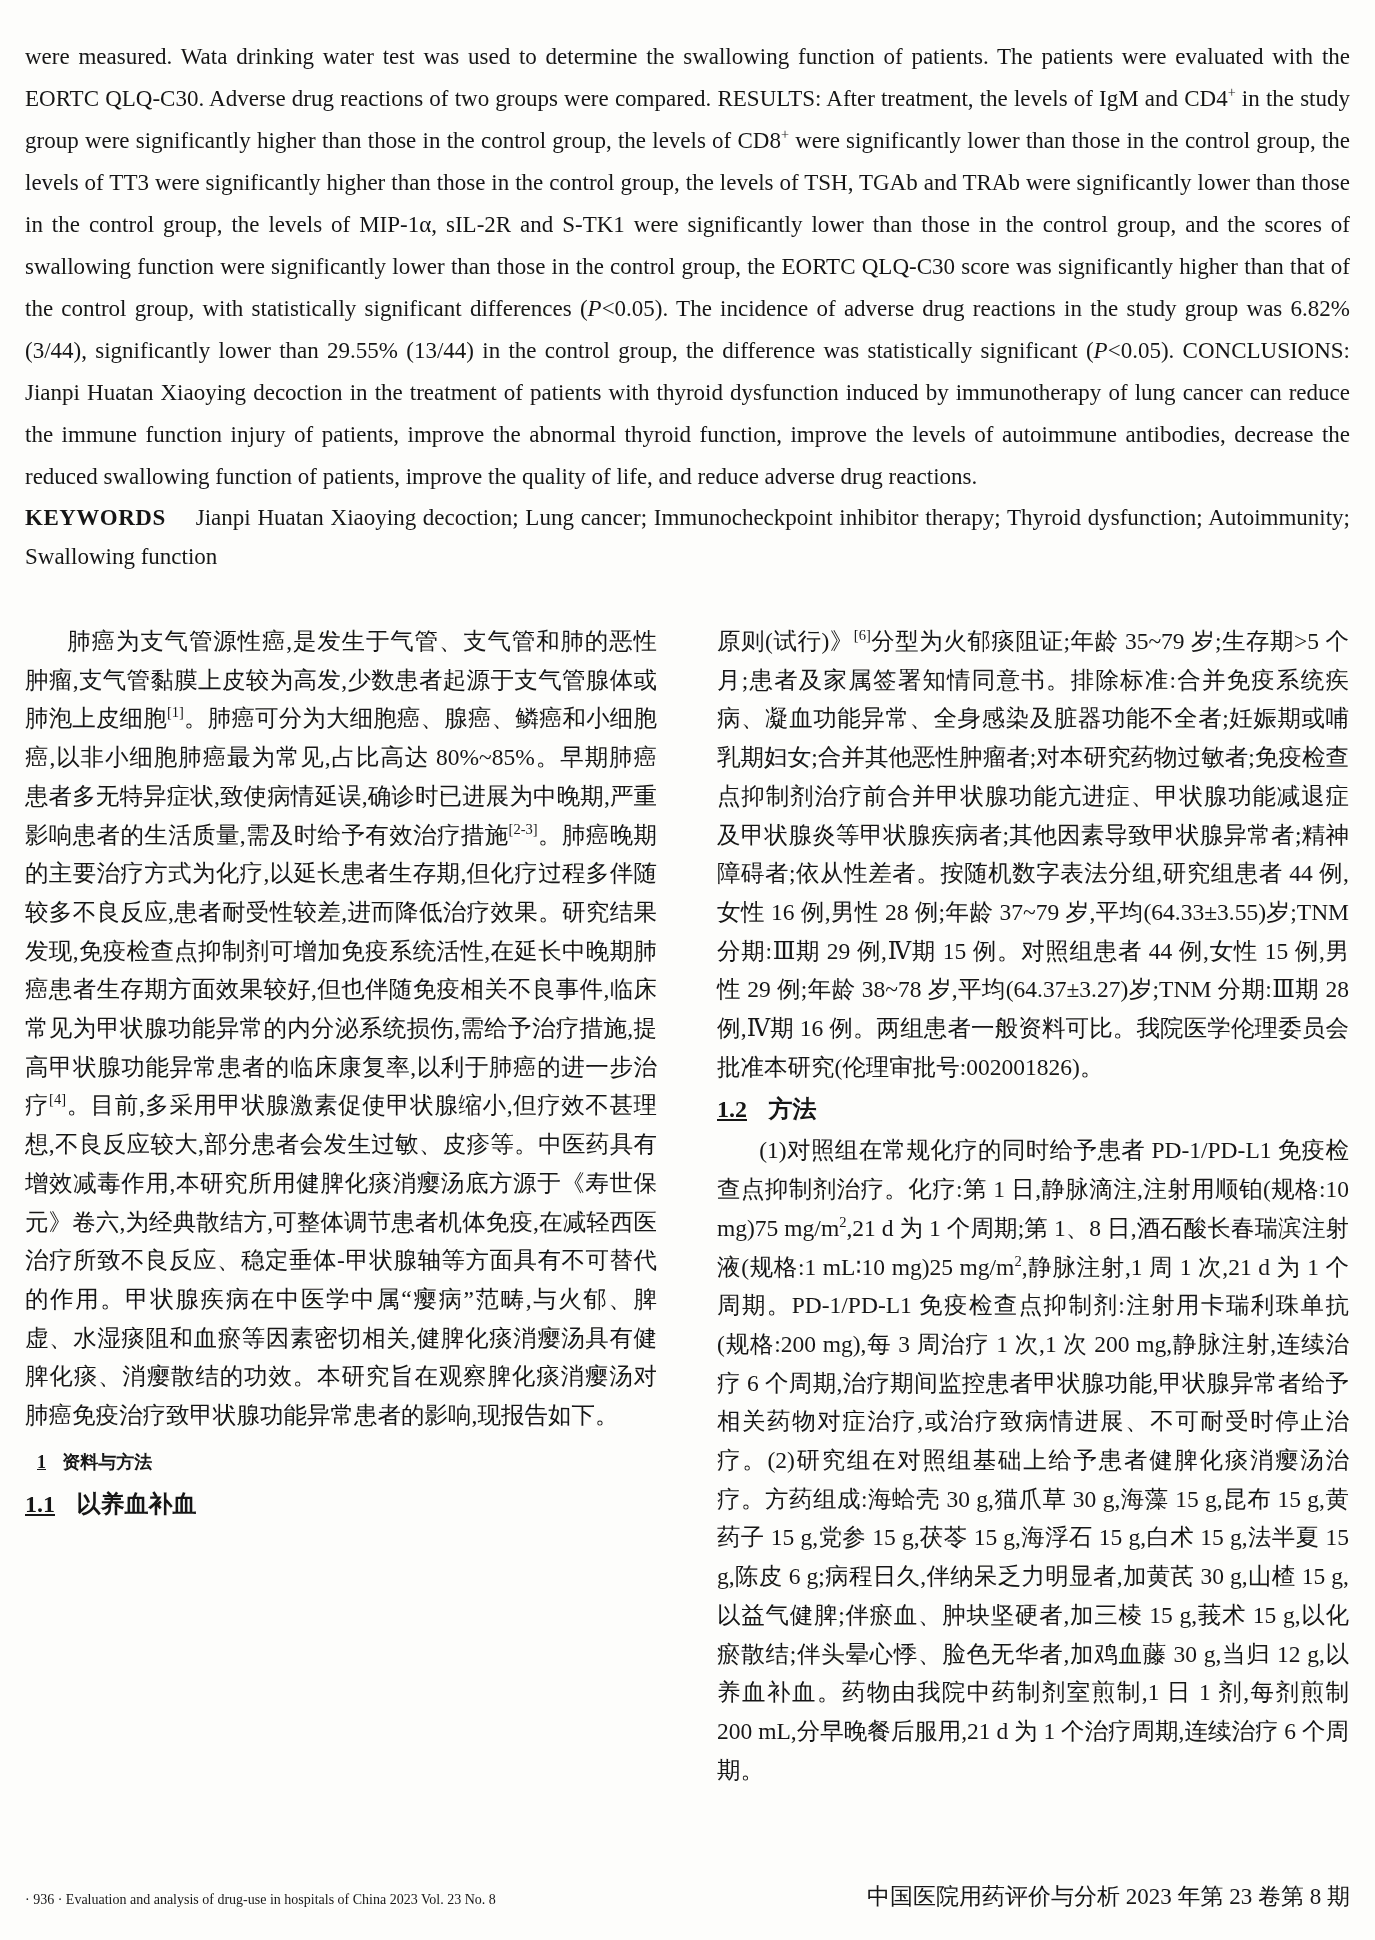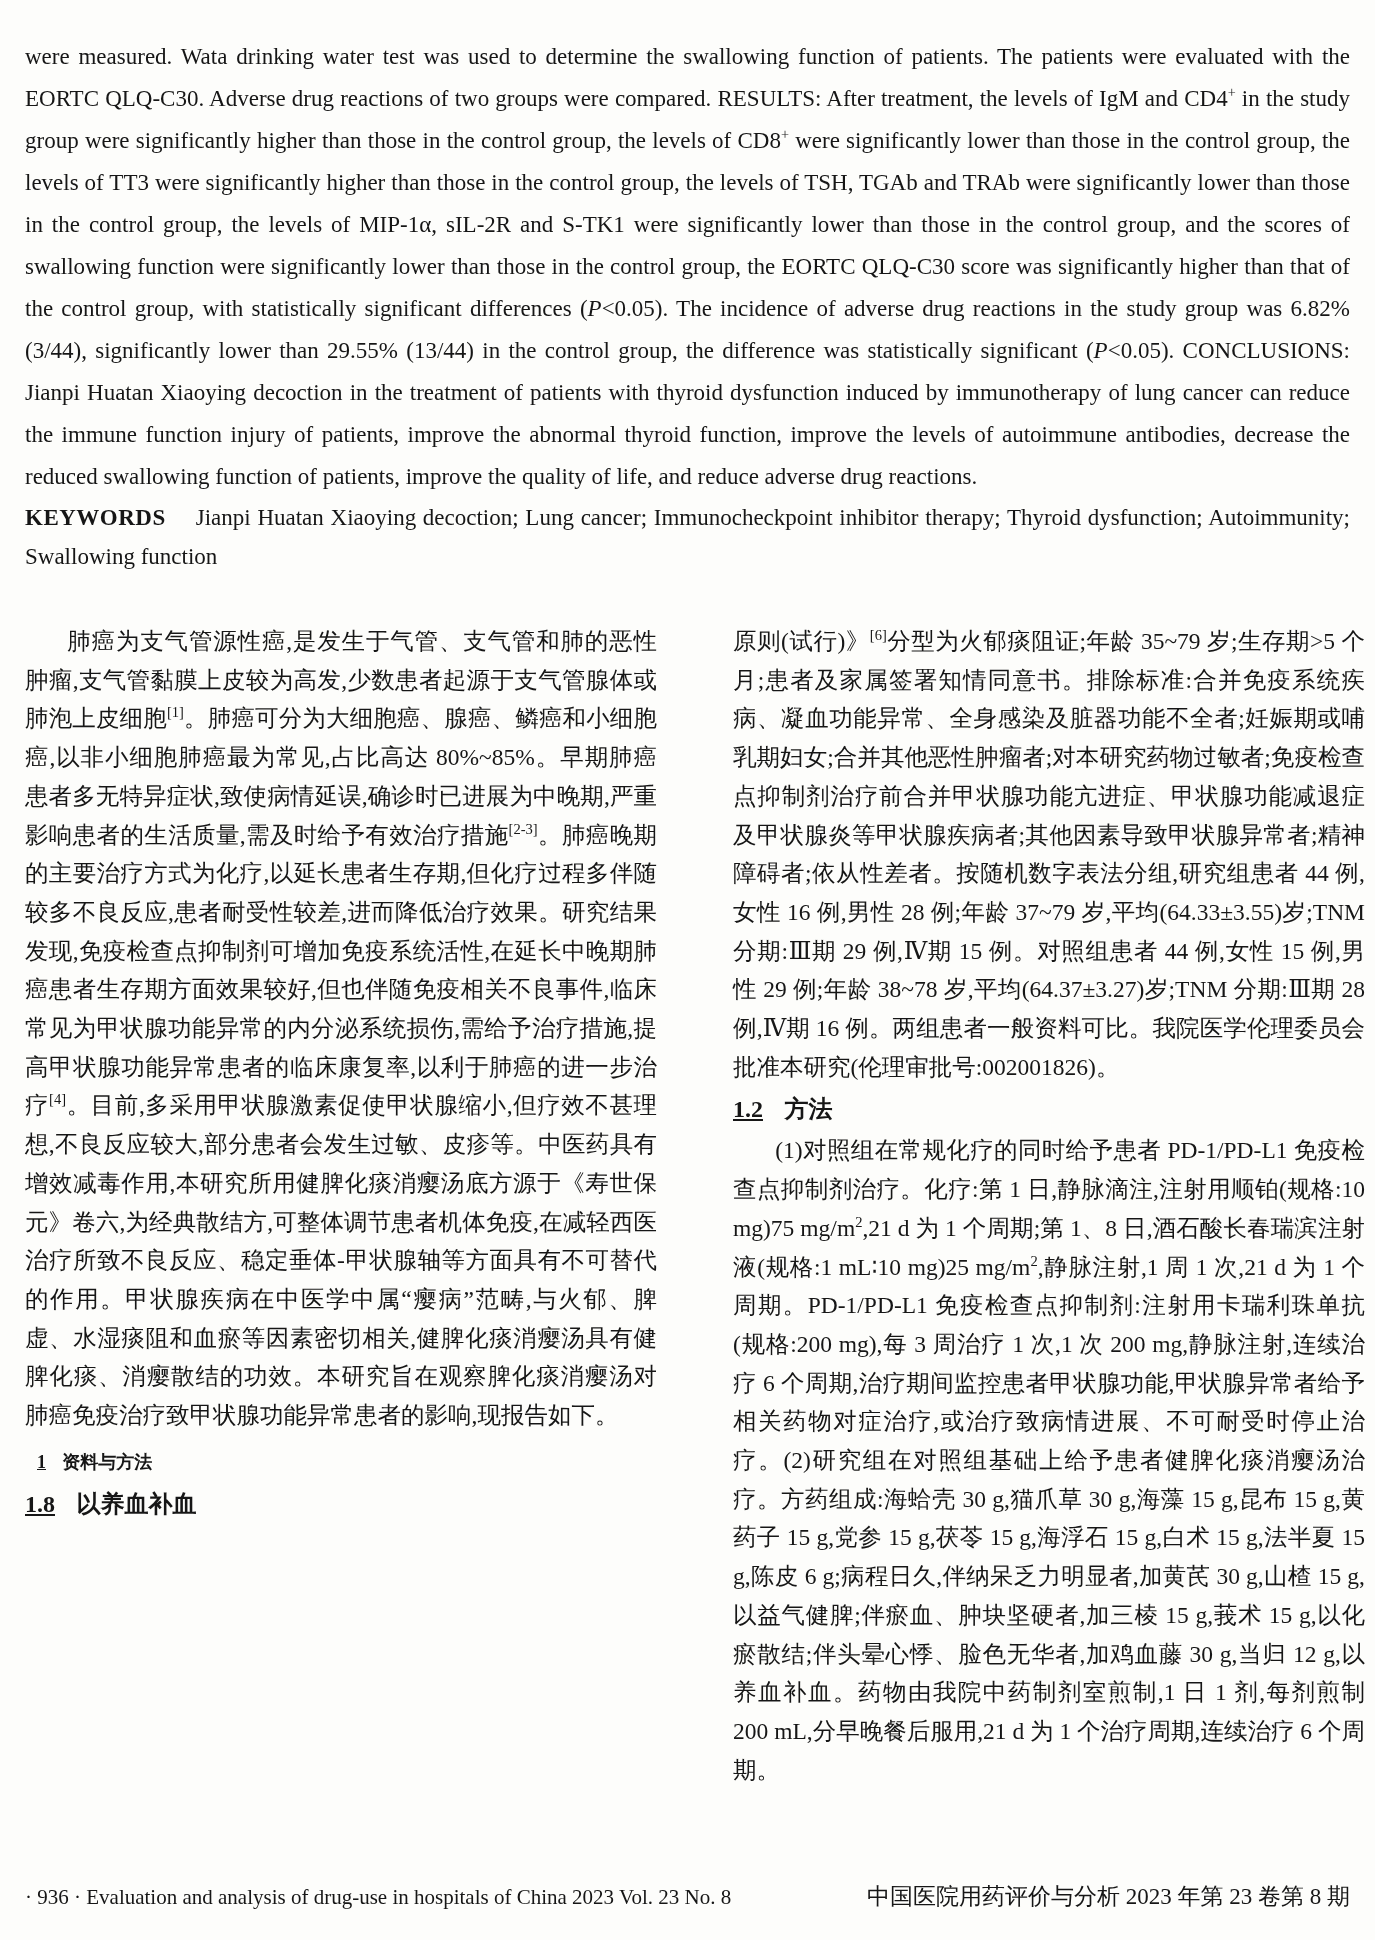--- a/index.html
+++ b/index.html
@@ -30,21 +30,21 @@
     text-align: justify;
     margin-top: 0;
   }
   .kw-label {
     font-weight: bold;
     margin-right: 30px;
     letter-spacing: 0.5px;
   }
   .columns {
     display: flex;
-    gap: 76px;
+    gap: 60px;
     margin-top: 46px;
   }
   .col {
     width: 632px;
     flex: 0 0 632px;
   }
   .cn {
     font-size: 23.5px;
     line-height: 38.7px;
     text-align: justify;
@@ -80,21 +80,21 @@
   .footer {
     position: absolute;
     left: 25px;
     right: 25px;
     bottom: 28px;
     display: flex;
     justify-content: space-between;
     align-items: baseline;
   }
   .f-left {
-    font-size: 21px;
+    font-size: 14px;
     font-family: "Liberation Serif", serif;
   }
   .f-right {
     font-size: 23px;
     font-family: "Liberation Serif", serif;
   }
 </style>
 </head>
 <body>
 
@@ -106,21 +106,21 @@
     <span class="kw-label">KEYWORDS</span><span>Jianpi Huatan Xiaoying decoction; Lung cancer; Immunocheckpoint inhibitor therapy; Thyroid dysfunction; Autoimmunity; Swallowing function</span>
   </div>
 
   <div class="columns">
 
     <div class="col">
       <p class="cn indent">肺癌为支气管源性癌,是发生于气管、支气管和肺的恶性肿瘤,支气管黏膜上皮较为高发,少数患者起源于支气管腺体或肺泡上皮细胞<sup>[1]</sup>。肺癌可分为大细胞癌、腺癌、鳞癌和小细胞癌,以非小细胞肺癌最为常见,占比高达 80%~85%。早期肺癌患者多无特异症状,致使病情延误,确诊时已进展为中晚期,严重影响患者的生活质量,需及时给予有效治疗措施<sup>[2-3]</sup>。肺癌晚期的主要治疗方式为化疗,以延长患者生存期,但化疗过程多伴随较多不良反应,患者耐受性较差,进而降低治疗效果。研究结果发现,免疫检查点抑制剂可增加免疫系统活性,在延长中晚期肺癌患者生存期方面效果较好,但也伴随免疫相关不良事件,临床常见为甲状腺功能异常的内分泌系统损伤,需给予治疗措施,提高甲状腺功能异常患者的临床康复率,以利于肺癌的进一步治疗<sup>[4]</sup>。目前,多采用甲状腺激素促使甲状腺缩小,但疗效不甚理想,不良反应较大,部分患者会发生过敏、皮疹等。中医药具有增效减毒作用,本研究所用健脾化痰消瘿汤底方源于《寿世保元》卷六,为经典散结方,可整体调节患者机体免疫,在减轻西医治疗所致不良反应、稳定垂体-甲状腺轴等方面具有不可替代的作用。甲状腺疾病在中医学中属“瘿病”范畴,与火郁、脾虚、水湿痰阻和血瘀等因素密切相关,健脾化痰消瘿汤具有健脾化痰、消瘿散结的功效。本研究旨在观察脾化痰消瘿汤对肺癌免疫治疗致甲状腺功能异常患者的影响,现报告如下。</p>
 
       <h2 class="h1"><span class="h-num">1</span><span>资料与方法</span></h2>
 
-      <h3 class="h2"><span class="h-num">1.8</span><span>以养血补血</span></h3>
+      <h3 class="h2"><span class="h-num">1.1</span><span>以养血补血</span></h3>
 
     </div>
 
     <div class="col">
       <p class="cn">原则(试行)》<sup>[6]</sup>分型为火郁痰阻证;年龄 35~79 岁;生存期&gt;5 个月;患者及家属签署知情同意书。排除标准:合并免疫系统疾病、凝血功能异常、全身感染及脏器功能不全者;妊娠期或哺乳期妇女;合并其他恶性肿瘤者;对本研究药物过敏者;免疫检查点抑制剂治疗前合并甲状腺功能亢进症、甲状腺功能减退症及甲状腺炎等甲状腺疾病者;其他因素导致甲状腺异常者;精神障碍者;依从性差者。按随机数字表法分组,研究组患者 44 例,女性 16 例,男性 28 例;年龄 37~79 岁,平均(64.33±3.55)岁;TNM 分期:Ⅲ期 29 例,Ⅳ期 15 例。对照组患者 44 例,女性 15 例,男性 29 例;年龄 38~78 岁,平均(64.37±3.27)岁;TNM 分期:Ⅲ期 28 例,Ⅳ期 16 例。两组患者一般资料可比。我院医学伦理委员会批准本研究(伦理审批号:002001826)。</p>
 
       <h3 class="h2"><span class="h-num">1.2</span><span>方法</span></h3>
 
       <p class="cn indent">(1)对照组在常规化疗的同时给予患者 PD-1/PD-L1 免疫检查点抑制剂治疗。化疗:第 1 日,静脉滴注,注射用顺铂(规格:10 mg)75 mg/m<sup>2</sup>,21 d 为 1 个周期;第 1、8 日,酒石酸长春瑞滨注射液(规格:1 mL∶10 mg)25 mg/m<sup>2</sup>,静脉注射,1 周 1 次,21 d 为 1 个周期。PD-1/PD-L1 免疫检查点抑制剂:注射用卡瑞利珠单抗(规格:200 mg),每 3 周治疗 1 次,1 次 200 mg,静脉注射,连续治疗 6 个周期,治疗期间监控患者甲状腺功能,甲状腺异常者给予相关药物对症治疗,或治疗致病情进展、不可耐受时停止治疗。(2)研究组在对照组基础上给予患者健脾化痰消瘿汤治疗。方药组成:海蛤壳 30 g,猫爪草 30 g,海藻 15 g,昆布 15 g,黄药子 15 g,党参 15 g,茯苓 15 g,海浮石 15 g,白术 15 g,法半夏 15 g,陈皮 6 g;病程日久,伴纳呆乏力明显者,加黄芪 30 g,山楂 15 g,以益气健脾;伴瘀血、肿块坚硬者,加三棱 15 g,莪术 15 g,以化瘀散结;伴头晕心悸、脸色无华者,加鸡血藤 30 g,当归 12 g,以养血补血。药物由我院中药制剂室煎制,1 日 1 剂,每剂煎制 200 mL,分早晚餐后服用,21 d 为 1 个治疗周期,连续治疗 6 个周期。</p>
     </div>

